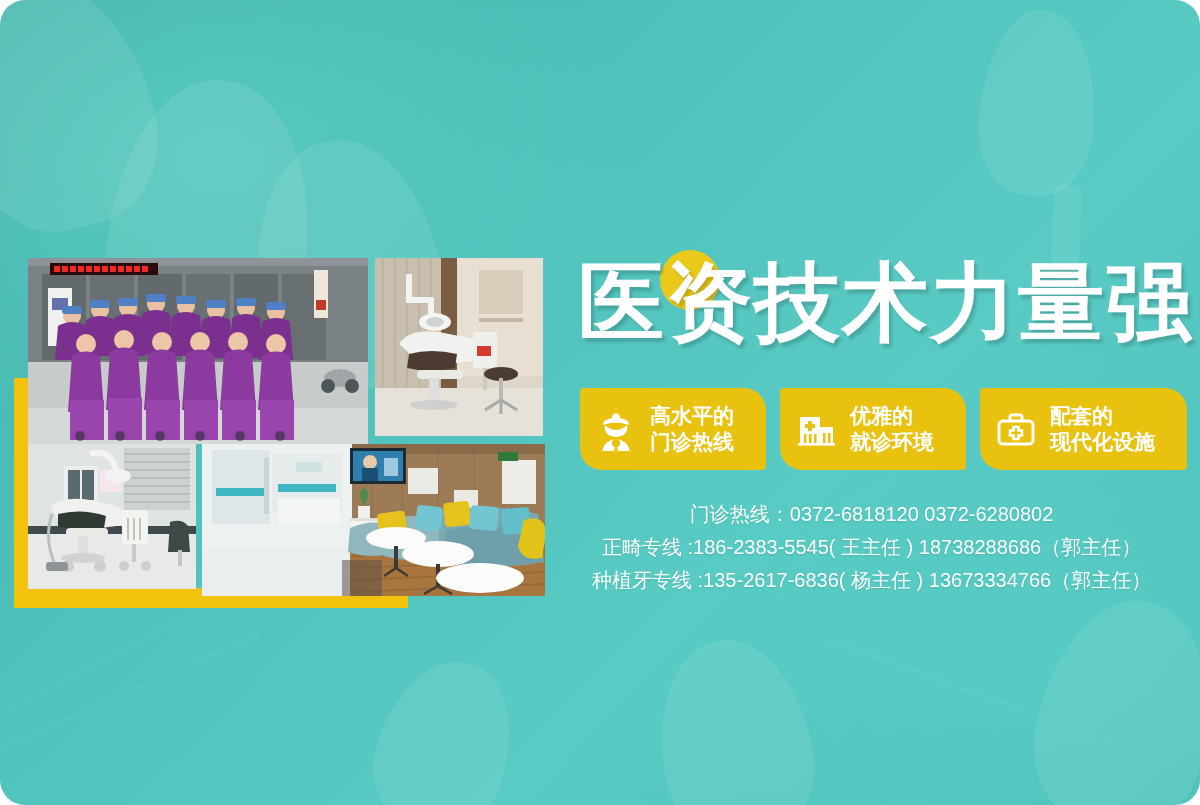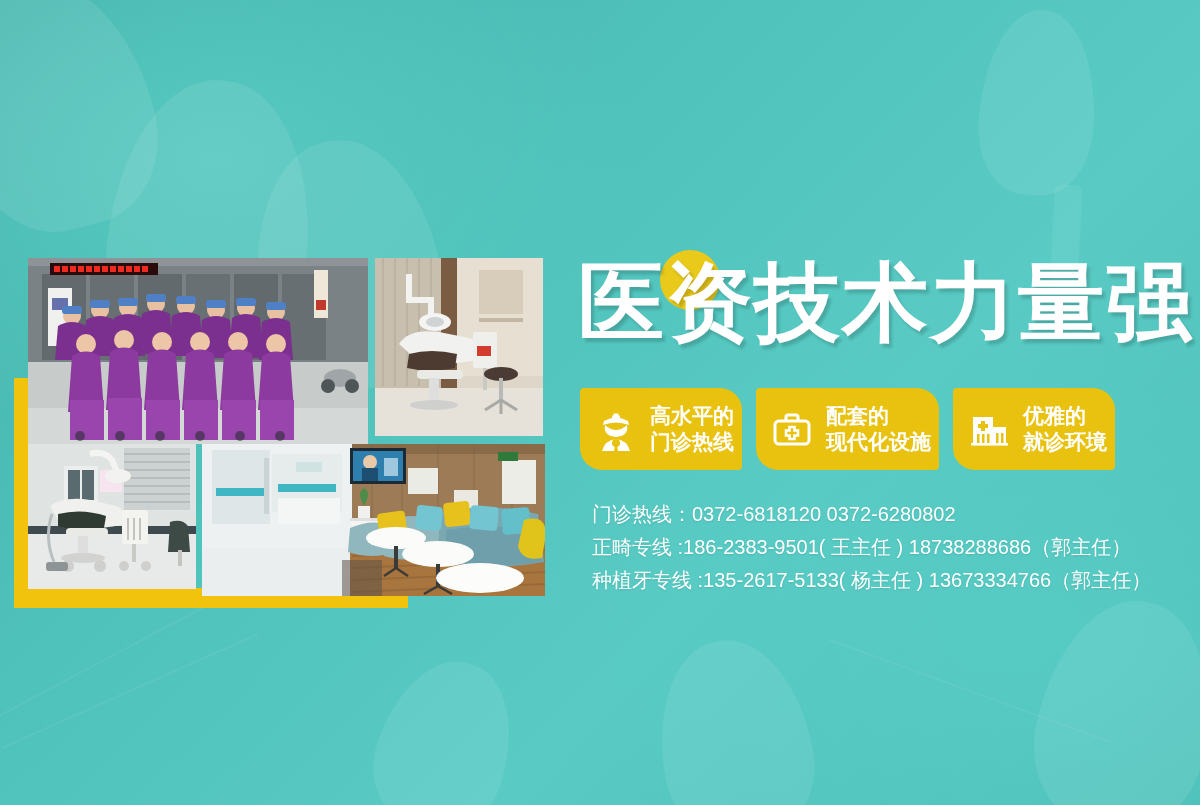--- a/index.html
+++ b/index.html
@@ -9,20 +9,21 @@
     overflow: hidden;
   }
   #banner {
     position: relative;
     width: 1200px; height: 805px;
     background:
       radial-gradient(ellipse 600px 420px at 18% 20%, #57c9c0 0%, rgba(87,201,192,0) 70%),
       radial-gradient(ellipse 700px 500px at 85% 78%, #56cbc4 0%, rgba(86,203,196,0) 70%),
       linear-gradient(135deg, #46b3ab 0%, #4fc2bb 35%, #59cbc4 65%, #4cbdb6 100%);
     overflow: hidden;
+    border-radius: 25px;
   }
   
   .wm {
     position: absolute;
     background: rgba(255,255,255,0.085);
     border-radius: 48% 48% 42% 42% / 62% 62% 38% 38%;
     pointer-events: none;
   }
   .wm.w1 { left: -40px;  top: -20px;  width: 190px; height: 250px; transform: rotate(-14deg); }
   .wm.w2 { left: 110px;  top: 80px;   width: 200px; height: 280px; transform: rotate(6deg); }
@@ -86,33 +87,33 @@
 
   
   #features {
     position: absolute; left: 580px; top: 388px;
     display: flex; gap: 14px;
   }
   .fcard {
     display: flex; align-items: center;
     background: #e8c20e;
     height: 82px;
-    padding: 0 8px 0 14px;
+    padding: 0 32px 0 14px;
     border-radius: 4px 22px 4px 22px;
     gap: 12px;
   }
   .fcard .ficon { width: 44px; height: 44px; flex: 0 0 44px; }
   .fcard .ftext {
     color: #ffffff; font-weight: bold;
     font-size: 21px; line-height: 26px;
     white-space: nowrap;
   }
 
   
-  #contacts { position: absolute; left: 592px; top: 498px; }
+  #contacts { position: absolute; left: 592px; top: 498px; text-align: center; }
   .cline {
     color: #ffffff;
     font-size: 20px;
     line-height: 33px;
     white-space: nowrap;
     text-shadow: 0 1px 2px rgba(0,0,0,0.10);
   }
 </style>
 </head>
 <body>
@@ -460,34 +461,20 @@
           <rect x="18" y="8.5" width="8" height="4" fill="#ffffff"></rect>
           <path d="M11 18 q11 10 22 0 q2 11 -11 12 q-13 -1 -11 -12 z" fill="#ffffff"></path>
           <path d="M22 32 q-11 1 -14 12 h12 z" fill="#ffffff"></path>
           <path d="M22 32 q11 1 14 12 h-12 z" fill="#ffffff"></path>
           <circle cx="22" cy="36" r="4" fill="#e8c20e"></circle>
         </svg>
       </span>
       <span class="ftext">
         <span>高水平的</span><br>
         <span>门诊热线</span>
-      </span>
-    </div>
-
-    <div class="fcard">
-      <span class="ficon">
-        <svg width="44" height="44" viewBox="0 0 44 44" fill="none" stroke="#ffffff" stroke-width="3">
-          <rect x="5" y="14" width="34" height="23" rx="4"></rect>
-          <path d="M16 14 v-4 q0 -2 2 -2 h8 q2 0 2 2 v4"></path>
-          <path d="M19.5 20 h5 v3.5 h3.5 v5 h-3.5 v3.5 h-5 v-3.5 h-3.5 v-5 h3.5 z" stroke-width="2.6"></path>
-        </svg>
-      </span>
-      <span class="ftext">
-        <span>配套的</span><br>
-        <span>现代化设施</span>
       </span>
     </div>
 
     <div class="fcard">
       <span class="ficon">
         <svg width="44" height="44" viewBox="0 0 44 44">
           <rect x="6" y="10" width="20" height="26" fill="#ffffff"></rect>
           <rect x="26" y="20" width="13" height="16" fill="#ffffff"></rect>
           <path d="M14 14 h4 v3 h3 v4 h-3 v3 h-4 v-3 h-3 v-4 h3 z" fill="#e8c20e"></path>
           <g fill="#e8c20e">
@@ -498,21 +485,35 @@
             <rect x="34" y="26" width="2.5" height="10"></rect>
           </g>
           <rect x="4" y="36" width="37" height="2.6" fill="#ffffff"></rect>
         </svg>
       </span>
       <span class="ftext">
         <span>优雅的</span><br>
         <span>就诊环境</span>
       </span>
     </div>
+
+    <div class="fcard">
+      <span class="ficon">
+        <svg width="44" height="44" viewBox="0 0 44 44" fill="none" stroke="#ffffff" stroke-width="3">
+          <rect x="5" y="14" width="34" height="23" rx="4"></rect>
+          <path d="M16 14 v-4 q0 -2 2 -2 h8 q2 0 2 2 v4"></path>
+          <path d="M19.5 20 h5 v3.5 h3.5 v5 h-3.5 v3.5 h-5 v-3.5 h-3.5 v-5 h3.5 z" stroke-width="2.6"></path>
+        </svg>
+      </span>
+      <span class="ftext">
+        <span>配套的</span><br>
+        <span>现代化设施</span>
+      </span>
+    </div>
   </div>
 
   <div id="contacts">
     <div class="cline">门诊热线：0372-6818120  0372-6280802</div>
-    <div class="cline">正畸专线 :186-2383-9501( 王主任 ) 18738288686（郭主任）</div>
-    <div class="cline">种植牙专线 :135-2617-5133( 杨主任 ) 13673334766（郭主任）</div>
+    <div class="cline">正畸专线 :186-2383-5545( 王主任 ) 18738288686（郭主任）</div>
+    <div class="cline">种植牙专线 :135-2617-6836( 杨主任 ) 13673334766（郭主任）</div>
   </div>
 
 </div>
 
 </body></html>

